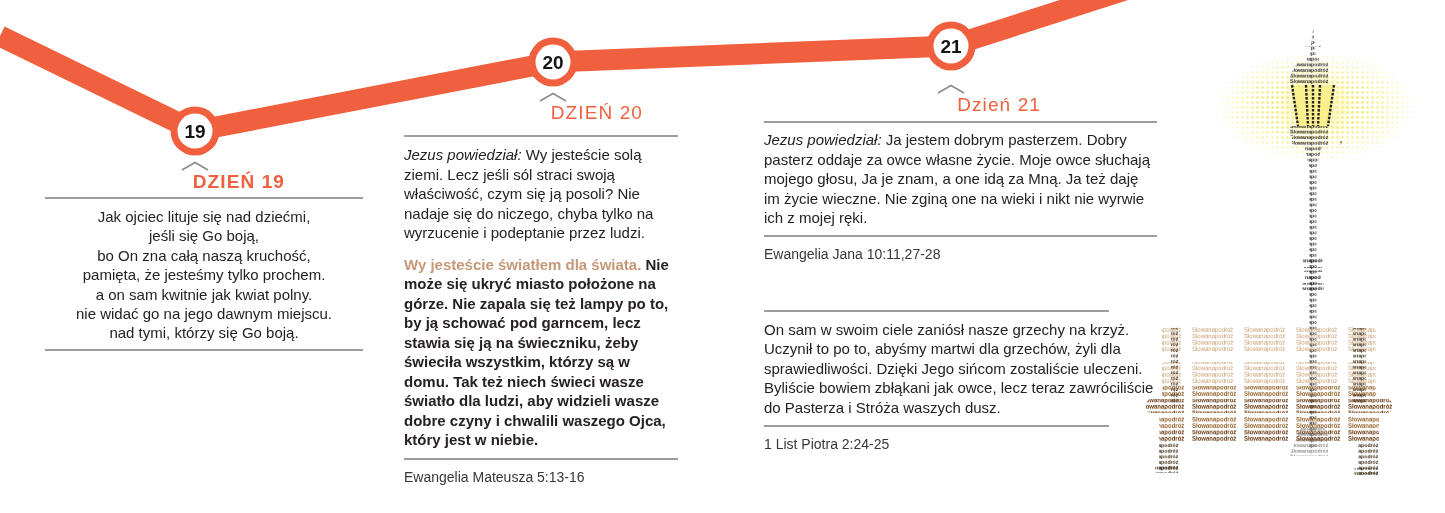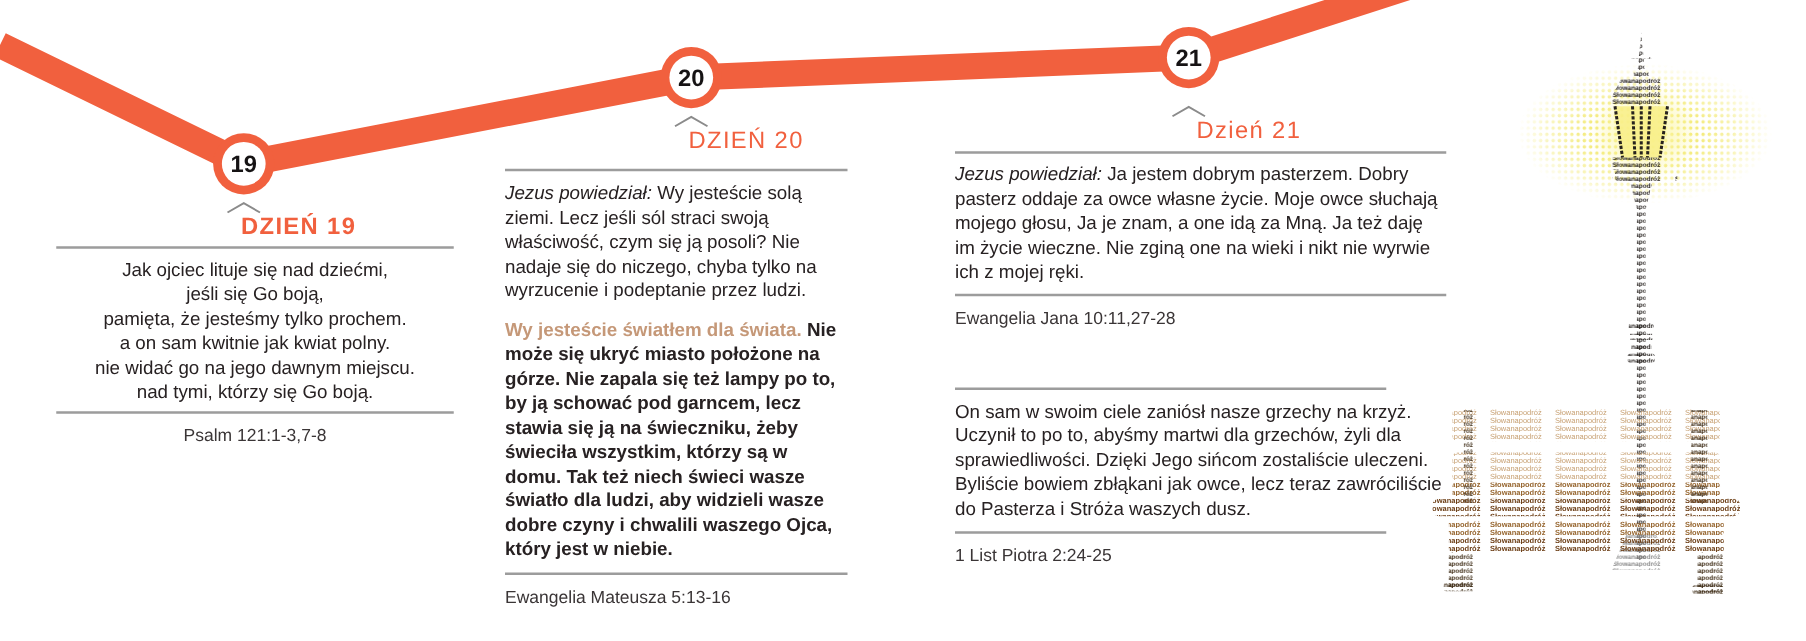--- a/index.html
+++ b/index.html
@@ -72,27 +72,27 @@
       <path d="M2,9 L15,1.5 L28,9" fill="none" stroke="#8b8b8b" stroke-width="1.6"></path>
     </svg>
     <span>Dzień 21</span>
   </div>
 
   <div class="col col-1">
     <div class="rule"></div>
     <div class="poem">
       <div>Jak ojciec lituje się nad dziećmi,</div>
       <div>jeśli się Go boją,</div>
+      <div>bo On zna całą naszą kruchość,</div>
       <div>pamięta, że jesteśmy tylko prochem.</div>
       <div>a on sam kwitnie jak kwiat polny.</div>
       <div>nie widać go na jego dawnym miejscu.</div>
       <div>nad tymi, którzy się Go boją.</div>
     </div>
     <div class="rule r-top6"></div>
-    <div class="ref">Psalm 121:1-3,7-8</div>
   </div>
 
   <div class="col col-2">
     <div class="rule"></div>
     <p class="para p-top8"><span class="lead">Jezus powiedział:</span><span> Wy jesteście solą ziemi. Lecz jeśli sól straci swoją właściwość, czym się ją posoli? Nie nadaje się do niczego, chyba tylko na wyrzucenie i podeptanie przez ludzi.</span></p>
     <p class="para p-top12"><span class="hl">Wy jesteście światłem dla świata.</span><span> Nie może się ukryć miasto położone na górze. Nie zapala się też lampy po to, by ją schować pod garncem, lecz stawia się ją na świeczniku, żeby świeciła wszystkim, którzy są w domu. Tak też niech świeci wasze światło dla ludzi, aby widzieli wasze dobre czyny i chwalili waszego Ojca, który jest w niebie.</span></p>
     <div class="rule r-top8"></div>
     <div class="ref">Ewangelia Mateusza 5:13-16</div>
   </div>
 

